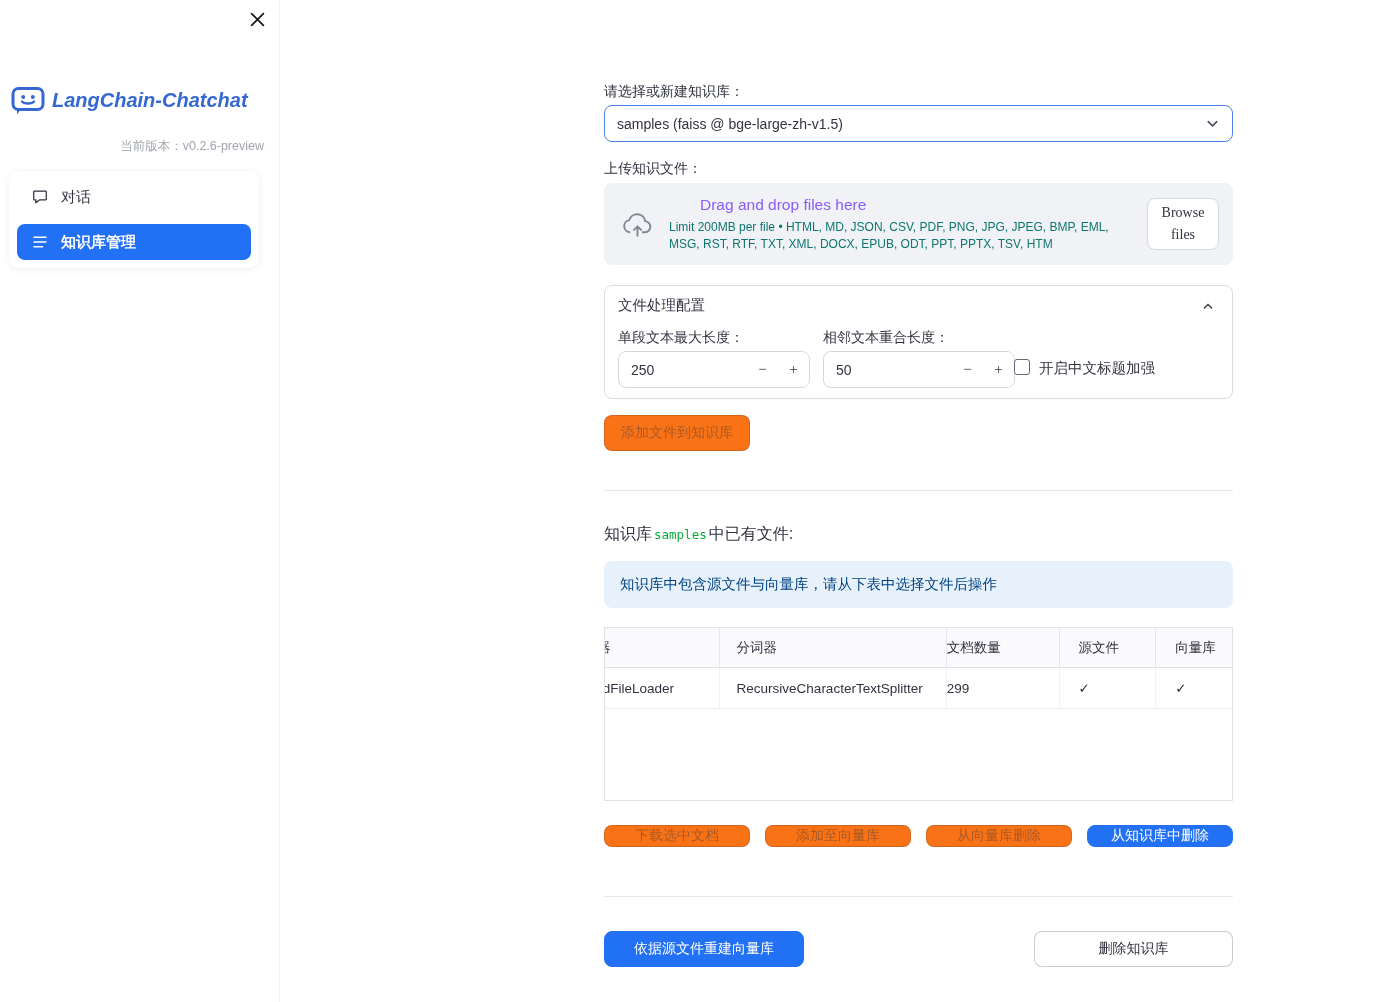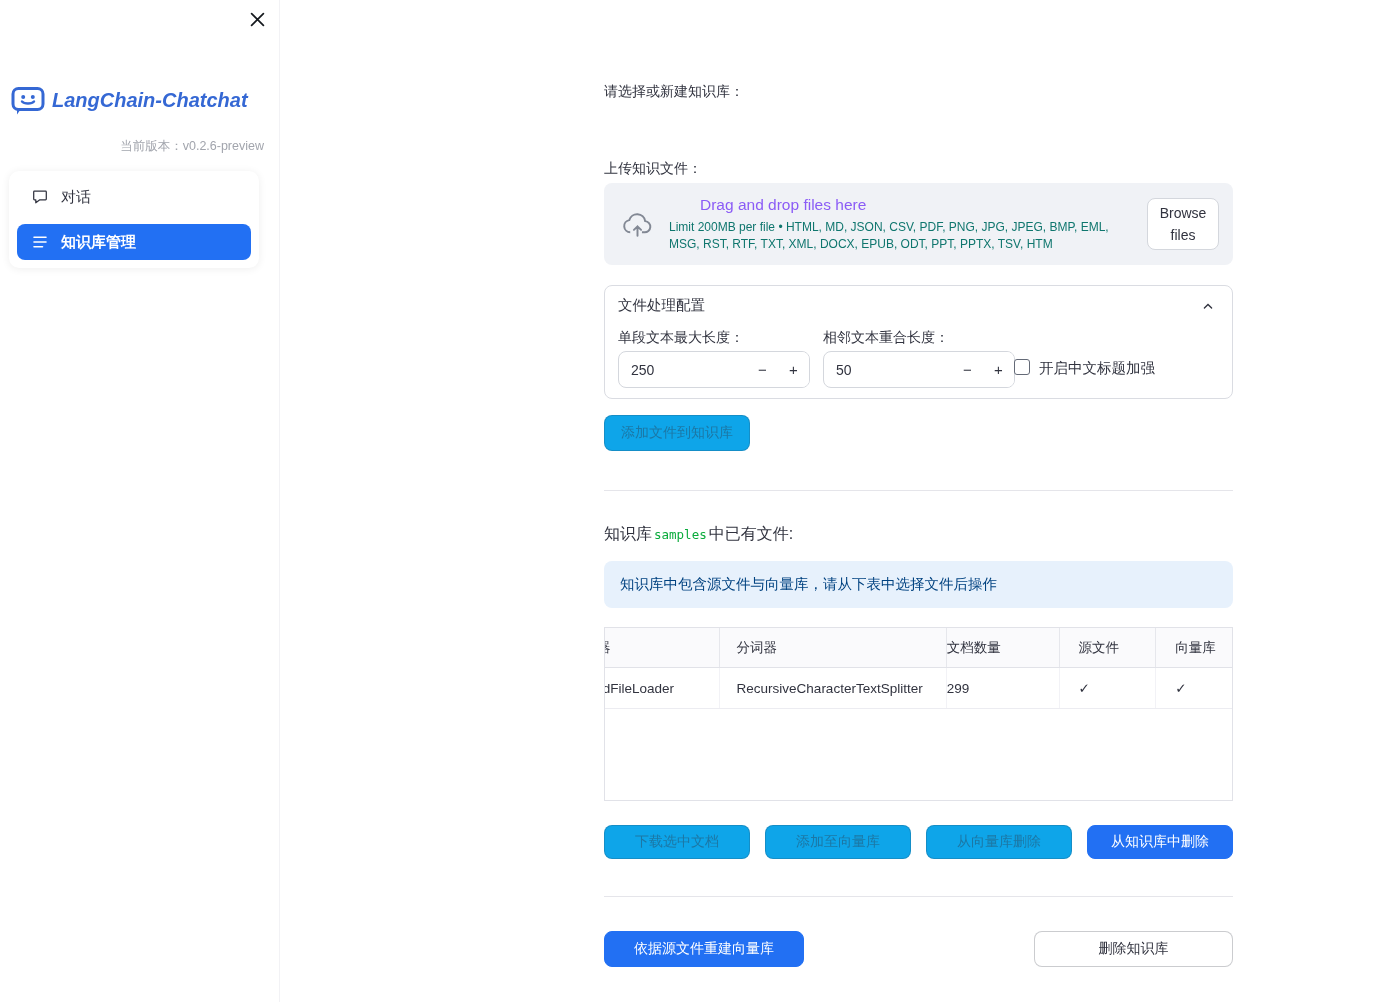--- a/index.html
+++ b/index.html
@@ -4,21 +4,21 @@
 <style>
   * { box-sizing: border-box; margin: 0; padding: 0; }
   html, body { width: 1380px; height: 1002px; }
   body {
     position: relative;
     background: #ffffff;
     font-family: "Liberation Sans", "DejaVu Sans", sans-serif;
     color: #31333f;
     overflow: hidden;
   }
-  button { font-family: Liberation Sans, sans-serif; cursor: pointer; }
+  button { font-family: Liberation Serif, serif; cursor: pointer; }
 
   
   .sidebar {
     position: absolute; left: 0; top: 0; width: 280px; height: 1002px;
     background: #ffffff; border-right: 1px solid #f2f2f5;
   }
   .close-btn {
     position: absolute; top: 5px; left: 243px; width: 28px; height: 28px;
     background: none; border: none; display: flex; align-items: center; justify-content: center;
   }
@@ -87,21 +87,21 @@
   }
   .step-btn {
     width: 31px; border: none; background: #fff; font-size: 15px; color: #31333f;
     display: flex; align-items: center; justify-content: center;
   }
   .checkbox-row { position: absolute; left: 409px; top: 73px; display: flex; align-items: flex-start; gap: 9px; cursor: pointer; }
   .cbox { width: 16px; height: 16px; border: 1.5px solid #646a77; border-radius: 3px; background: #fff; }
   .cbox-label { font-size: 14.5px; }
 
   .btn { border-radius: 8px; font-size: 14px; }
-  .btn-disabled { background: #0ea5e9; border: 1px solid rgba(49,51,63,0.2); color: rgba(49,51,63,0.4); cursor: default; }
+  .btn-disabled { background: #f97316; border: 1px solid rgba(49,51,63,0.2); color: rgba(49,51,63,0.4); cursor: default; }
   .btn-primary { background: var(--c-primary, #2270f3); border: 1px solid var(--c-primary, #2270f3); color: #fff; }
   .btn-secondary { background: #fff; border: 1px solid rgba(49,51,63,0.25); color: #31333f; }
 
   .add-btn { position: absolute; left: 0; top: 415px; height: 36px; padding: 0 16px; }
 
   .divider { position: absolute; left: 0; width: 629px; height: 1px; background: #e5e5ea; }
 
   .kb-heading { position: absolute; left: 0; top: 524px; display: flex; align-items: center; font-size: 16px; }
   .kb-code {
     font-family: "DejaVu Sans Mono", "Liberation Mono", monospace;
@@ -129,21 +129,21 @@
   .c1 { width: 115px; overflow: hidden; }
   .c2 { width: 228px; padding-left: 17px; }
   .c3 { width: 114px; padding-right: 19px; }
   .c4 { width: 96px; padding-left: 18px; }
   .c5 { width: 76px; padding-left: 19px; }
   .clip-head { display: inline-block; white-space: nowrap; margin-left: -62px; }
   .clip-cell { display: inline-block; white-space: nowrap; margin-left: -72px; }
   .trow { display: flex; height: 41px; border-bottom: 1px solid #ececf1; cursor: pointer; }
 
   .action-row { position: absolute; left: 0; top: 825px; display: flex; gap: 15px; }
-  .action-row .btn { width: 146px; height: 34px; }
+  .action-row .btn { width: 146px; height: 22px; }
 
   .rebuild-btn { position: absolute; left: 0; top: 931px; width: 200px; height: 36px; }
   .delete-kb-btn { position: absolute; left: 430px; top: 931px; width: 199px; height: 36px; }
 </style>
 </head>
 <body>
 
 <aside class="sidebar">
   <button class="close-btn">
     <span style="display:flex;">
@@ -187,20 +187,28 @@
       </span>
       <span>知识库管理</span>
     </div>
   </nav>
 </aside>
 
 <main class="content">
 
   <div class="field-label" style="top:83px;">请选择或新建知识库：</div>
 
+  <div class="kb-select">
+    <span>samples (faiss @ bge-large-zh-v1.5)</span>
+    <span style="display:flex;">
+      <svg width="19" height="19" viewBox="0 0 20 20" fill="none">
+          <path d="M5.5 8l4.5 4.5L14.5 8" stroke="#4a4f5a" stroke-width="1.7" stroke-linecap="round"></path>
+        </svg>
+    </span>
+  </div>
 
   <div class="field-label" style="top:160px;">上传知识文件：</div>
 
   <div class="dropzone">
     <span class="cloud">
       <svg width="33" height="27" viewBox="0 0 34 27" fill="none" stroke="currentColor" stroke-width="2">
         <path d="M9.5 21.5a6.3 6.3 0 0 1-1-12.5A8.4 8.4 0 0 1 24.9 10 5.7 5.7 0 0 1 24 21.5h-2.4"></path>
         <path d="M17 25v-9.5m0 0l-3.7 3.5M17 15.5l3.7 3.5" stroke-linecap="round" stroke-linejoin="round"></path>
       </svg>
     </span>

